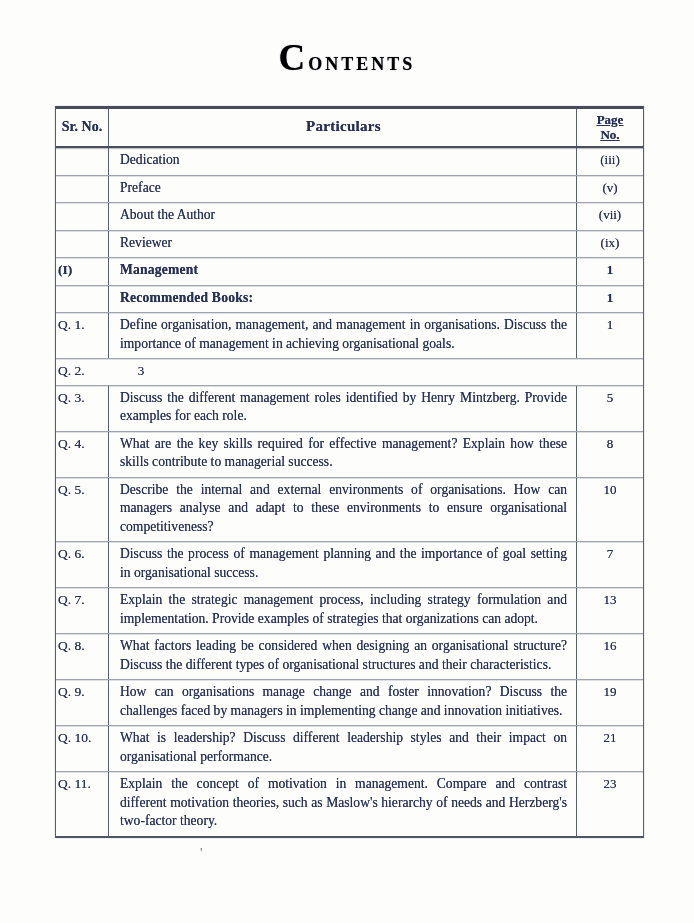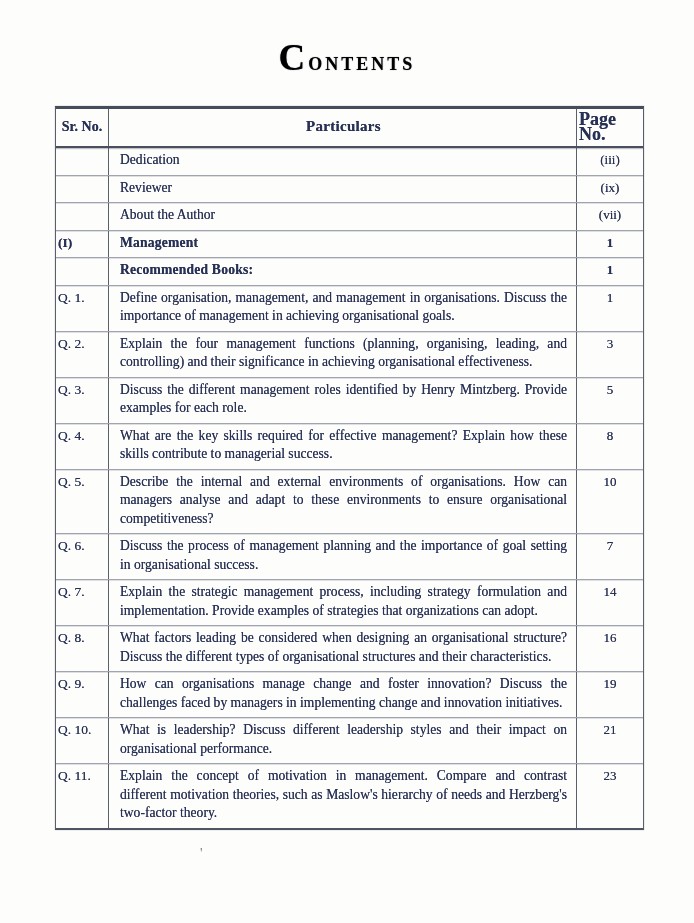--- a/index.html
+++ b/index.html
@@ -84,26 +84,27 @@
   }
   .header-row .c-part {
     text-align: center;
     font-size: 15px;
     display: flex;
     align-items: center;
     justify-content: center;
     letter-spacing: 0.3px;
   }
   .header-row .c-page {
-    font-size: 18px;
+    font-size: 13px;
     line-height: 15px;
     display: flex;
     flex-direction: column;
-    align-items: flex-start;
+    align-items: center;
     justify-content: center;
+    text-decoration: underline;
   }
   #rows .row {
     border-top: 1px solid #9fa4b0;
     box-shadow: inset 0 1px 0 rgba(160, 165, 176, 0.35);
   }
   #rows .row:first-child {
     border-top: none;
     box-shadow: none;
   }
   #rows .row.bold {
@@ -137,31 +138,36 @@
         <span>No.</span>
       </div>
     </div>
     <div id="rows">
   <div class="row">
     <div class="c-sr"></div>
     <div class="c-part">Dedication</div>
     <div class="c-page">(iii)</div>
   </div>
 
+  <div class="row">
+    <div class="c-sr"></div>
+    <div class="c-part">Preface</div>
+    <div class="c-page">(v)</div>
+  </div>
+
+  <div class="row">
+    <div class="c-sr"></div>
+    <div class="c-part">About the Author</div>
+    <div class="c-page">(vii)</div>
+  </div>
 
   <div class="row">
     <div class="c-sr"></div>
     <div class="c-part">Reviewer</div>
     <div class="c-page">(ix)</div>
-  </div>
-
-  <div class="row">
-    <div class="c-sr"></div>
-    <div class="c-part">About the Author</div>
-    <div class="c-page">(vii)</div>
   </div>
 
   <div class="row bold">
     <div class="c-sr">(I)</div>
     <div class="c-part">Management</div>
     <div class="c-page">1</div>
   </div>
 
   <div class="row bold">
     <div class="c-sr"></div>
@@ -170,21 +176,20 @@
   </div>
 
   <div class="row">
     <div class="c-sr">Q. 1.</div>
     <div class="c-part">Define organisation, management, and management in organisations. Discuss the importance of management in achieving organisational goals.</div>
     <div class="c-page">1</div>
   </div>
 
   <div class="row">
     <div class="c-sr">Q. 2.</div>
-    <div class="c-part">Explain the four management functions (planning, organising, leading, and controlling) and their significance in achieving organisational effectiveness.</div>
     <div class="c-page">3</div>
   </div>
 
   <div class="row">
     <div class="c-sr">Q. 3.</div>
     <div class="c-part">Discuss the different management roles identified by Henry Mintzberg. Provide examples for each role.</div>
     <div class="c-page">5</div>
   </div>
 
   <div class="row">
@@ -201,21 +206,21 @@
 
   <div class="row">
     <div class="c-sr">Q. 6.</div>
     <div class="c-part">Discuss the process of management planning and the importance of goal setting in organisational success.</div>
     <div class="c-page">7</div>
   </div>
 
   <div class="row">
     <div class="c-sr">Q. 7.</div>
     <div class="c-part">Explain the strategic management process, including strategy formulation and implementation. Provide examples of strategies that organizations can adopt.</div>
-    <div class="c-page">14</div>
+    <div class="c-page">13</div>
   </div>
 
   <div class="row">
     <div class="c-sr">Q. 8.</div>
     <div class="c-part">What factors leading be considered when designing an organisational structure? Discuss the different types of organisational structures and their characteristics.</div>
     <div class="c-page">16</div>
   </div>
 
   <div class="row">
     <div class="c-sr">Q. 9.</div>

